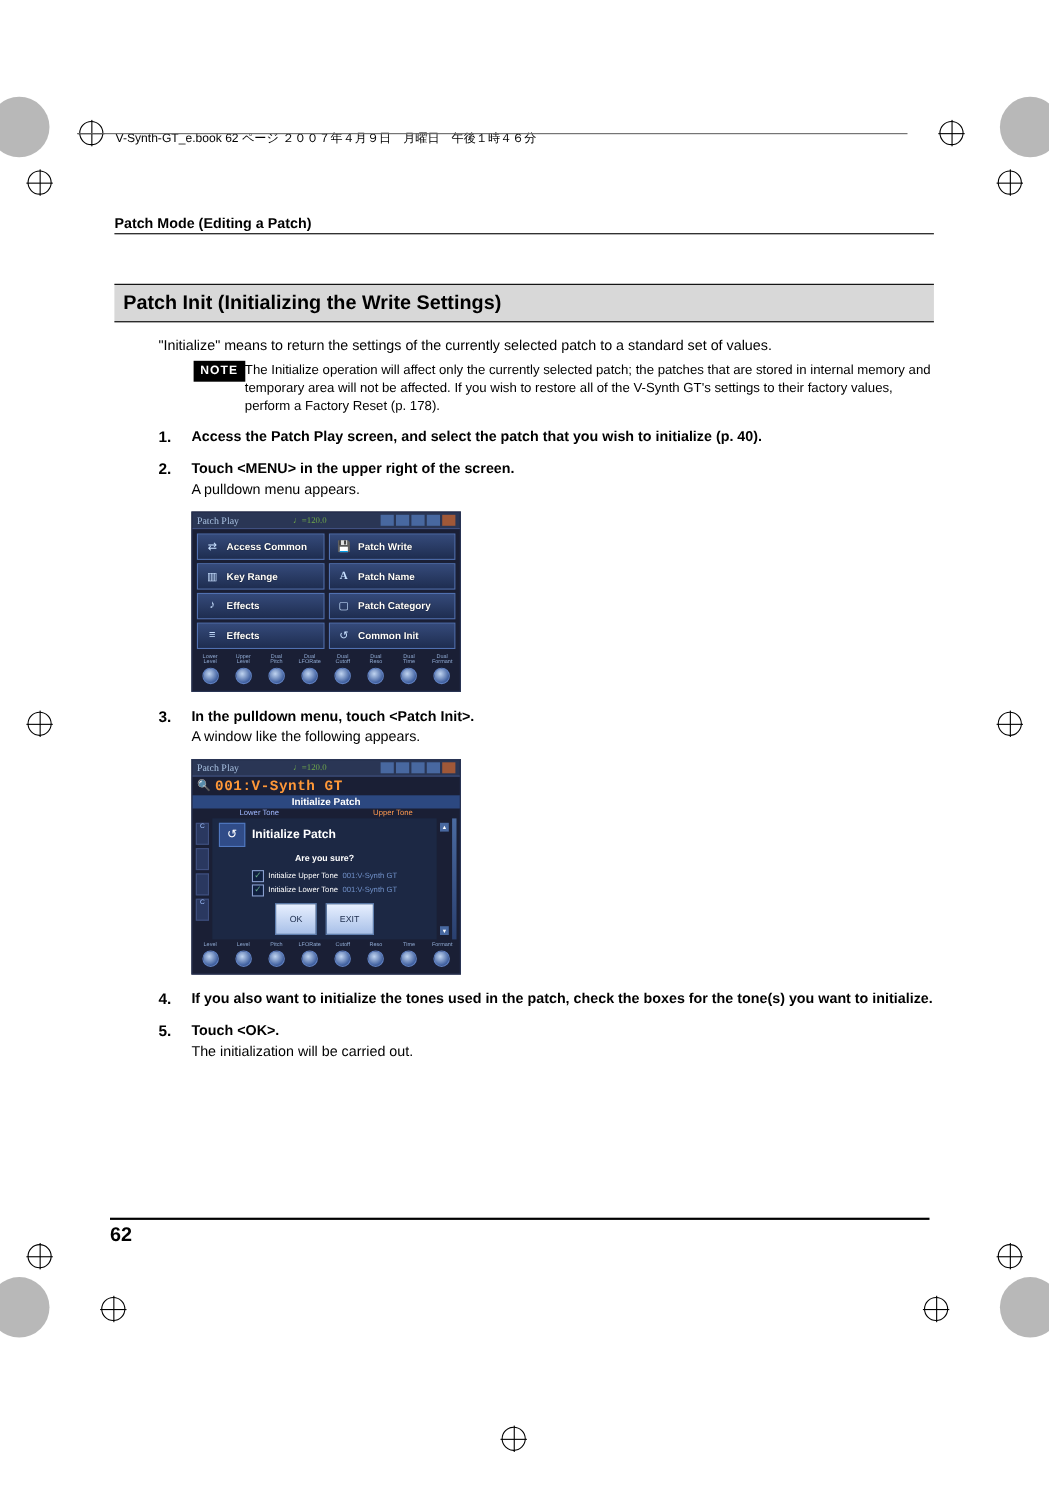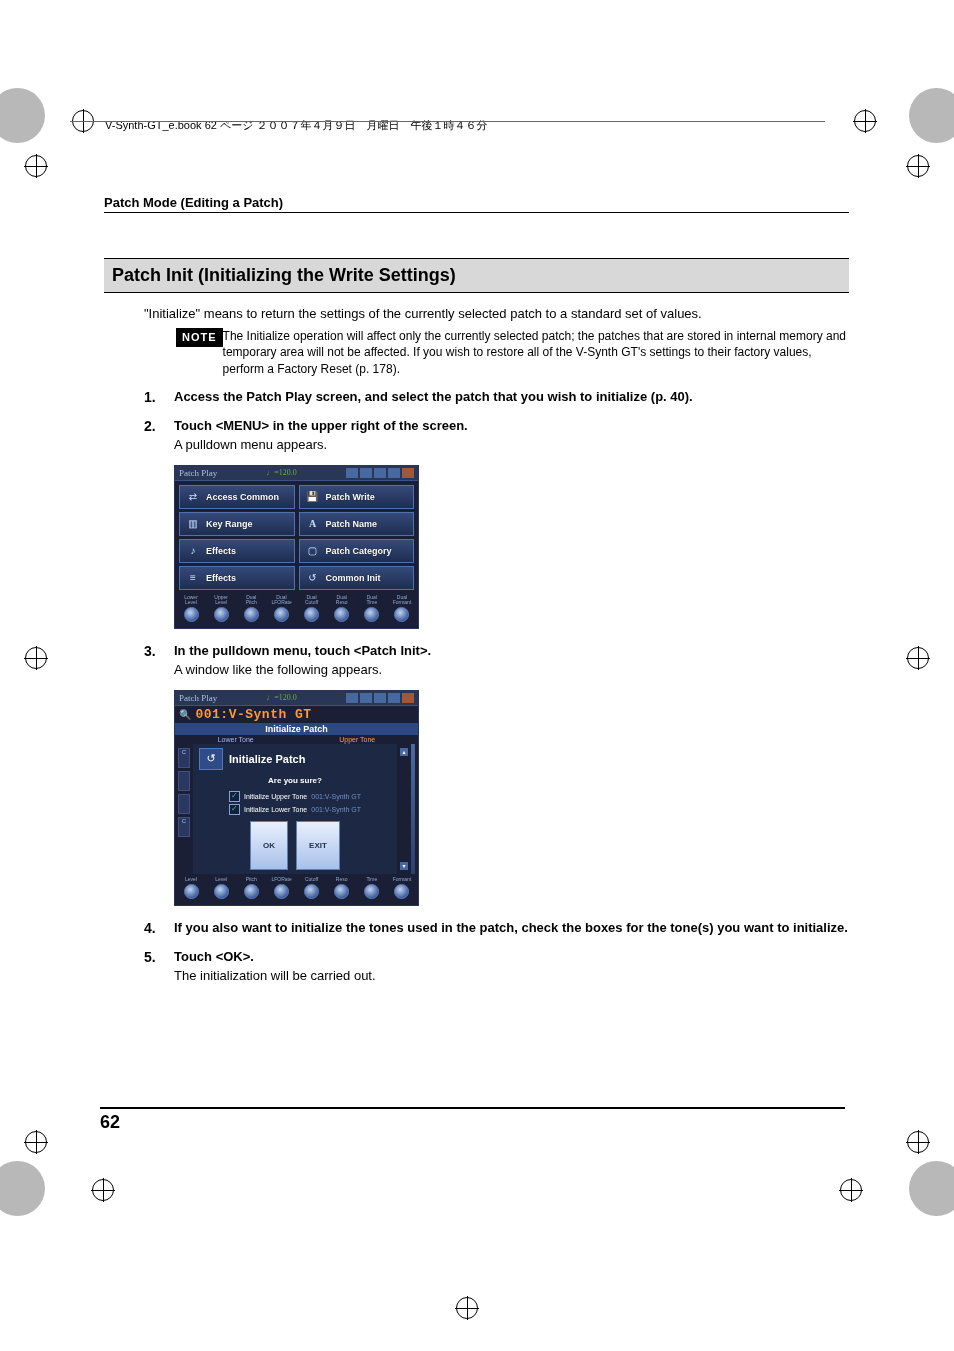--- a/index.html
+++ b/index.html
@@ -281,23 +281,23 @@
     border:1px solid #8aa0d0;
     color:#6a8;
     font-size:8px;
     line-height:8px;
     text-align:center;
     background:#102040;
   }
   .dim { color:#7090c8; }
   .btns { display:flex; gap:8px; justify-content:center; margin-top:6px;}
   .dbtn {
-    padding:19px 12px;
+    padding:9px 12px;
     font-size:8px;
-    font-weight:bold;
+    font-weight:normal;
     color:#203050;
     background:linear-gradient(#e8f0ff,#a8c0e8);
     border:1px solid #6080b0;
   }
   .right-scroll {
     width:8px;
     display:flex;
     flex-direction:column;
     justify-content:space-between;
     padding:4px 0;

